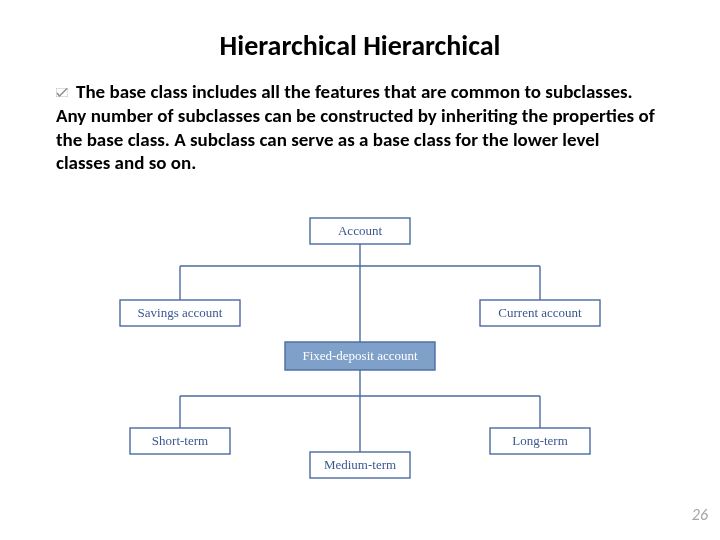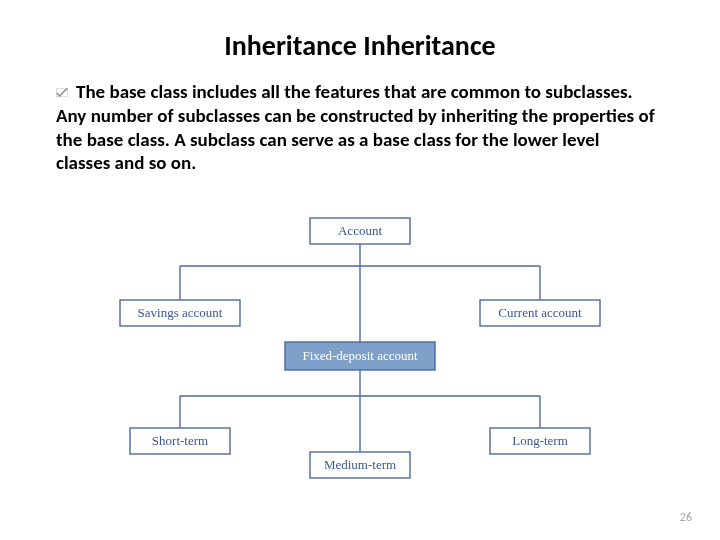--- a/index.html
+++ b/index.html
@@ -72,32 +72,33 @@
   .node-label.highlight {
     fill: #ffffff;
   }
   .edge {
     stroke: #4b6aa0;
     stroke-width: 1.4;
     fill: none;
   }
   .page-num {
     position: absolute;
-    right: 28px;
+    right: 12px;
     bottom: 16px;
-    font-size: 12px;
+    font-size: 16px;
     color: #a6a6a6;
+    font-style: italic;
   }
 </style>
 </head>
 <body>
 
 <div class="slide">
 
-  <div class="title">Inheritance Inheritance</div>
+  <div class="title">Hierarchical Hierarchical</div>
 
   <div class="body-text">
     <span class="bullet">
       <svg width="12" height="9" viewBox="0 0 12 9">
         <rect x="0" y="0" width="12" height="9" fill="none" stroke="#bdbdbd" stroke-width="1"></rect>
         <path d="M1 5 L3.5 8 L11 0.5" fill="none" stroke="#8a8a8a" stroke-width="1.4"></path>
       </svg>
     </span><span>The base class includes all the features that are common to subclasses. Any number of subclasses can be constructed by inheriting the properties of the base class. A subclass can serve as a base class for the lower level classes and so on.</span>
   </div>
 

